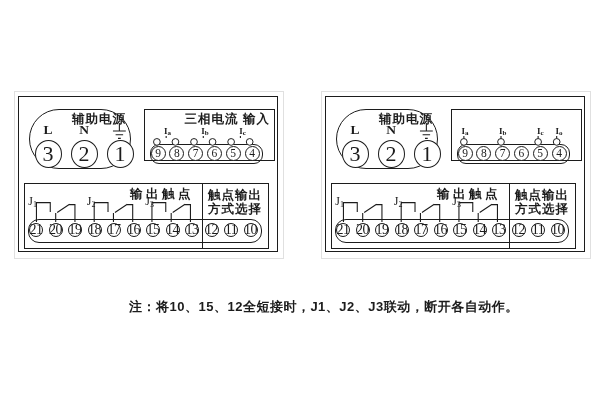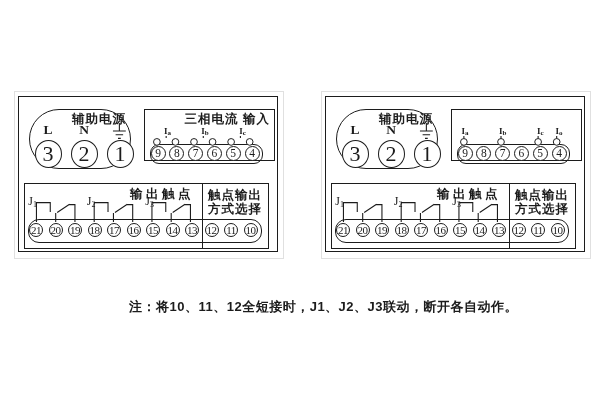--- a/index.html
+++ b/index.html
@@ -23,21 +23,21 @@
   .cur-strip{left:5px;top:34px;width:113px;height:20px;border-radius:9px;}
   .bot-strip{left:3px;top:35px;width:234px;height:24px;border-radius:11px;}
   .wires{position:absolute;left:0;top:0;width:100%;height:100%;z-index:2;overflow:visible;}
   .wire{fill:none;stroke:#1c1c1c;stroke-width:1.1;}
   .sc{fill:#fff;stroke:#1c1c1c;stroke-width:1;}
   .term{position:absolute;box-sizing:border-box;border:1.2px solid #1c1c1c;border-radius:50%;
         background:#fff;display:flex;align-items:center;justify-content:center;
         font-family:"Liberation Serif","DejaVu Serif",serif;z-index:3;}
   .big{width:27px;height:28px;font-size:22px;}
   .mid{width:15px;height:15px;font-size:11.5px;}
-  .sm{width:14px;height:14px;font-size:11px;letter-spacing:-0.5px;}
+  .sm{width:14px;height:14px;font-size:14px;letter-spacing:-0.5px;}
   .toplabel{position:absolute;transform:translateX(-50%);font-family:"Liberation Serif",serif;
             font-weight:bold;font-size:13.5px;z-index:3;line-height:14px;}
   .phase{position:absolute;transform:translateX(-50%);font-family:"Liberation Serif",serif;
          font-weight:bold;font-size:9px;z-index:3;line-height:10px;white-space:nowrap;}
   .psub{font-size:7px;vertical-align:-1px;}
   .jlabel{position:absolute;width:15px;text-align:right;font-family:"Liberation Serif",serif;
           font-size:12px;z-index:3;line-height:12px;}
   .jsub{font-size:8px;vertical-align:-2px;}
   .caption{position:absolute;top:259px;width:260px;text-align:center;font-size:13px;
            font-weight:bold;letter-spacing:0.5px;white-space:nowrap;z-index:1;}
@@ -159,14 +159,14 @@
       <div class="term sm" style="left: 146.5px; top: 126px;">14</div>
       <div class="term sm" style="left: 166px; top: 126px;">13</div>
       <div class="term sm" style="left: 185.5px; top: 126px;">12</div>
       <div class="term sm" style="left: 205px; top: 126px;">11</div>
       <div class="term sm" style="left: 224.5px; top: 126px;">10</div>
       <div class="jlabel" style="left: 3px; top: 98px;"><span>J</span><span class="jsub">1</span></div>
       <div class="jlabel" style="left: 61.5px; top: 98px;"><span>J</span><span class="jsub">2</span></div>
       <div class="jlabel" style="left: 120px; top: 98px;"><span>J</span><span class="jsub">3</span></div>
     </div>
 
-  <div class="note">注：将10、11、12全短接时，J1、J2、J3联动，断开各自动作。</div>
+  <div class="note">注：将10、15、12全短接时，J1、J2、J3联动，断开各自动作。</div>
 </div>
 
 </body></html>

